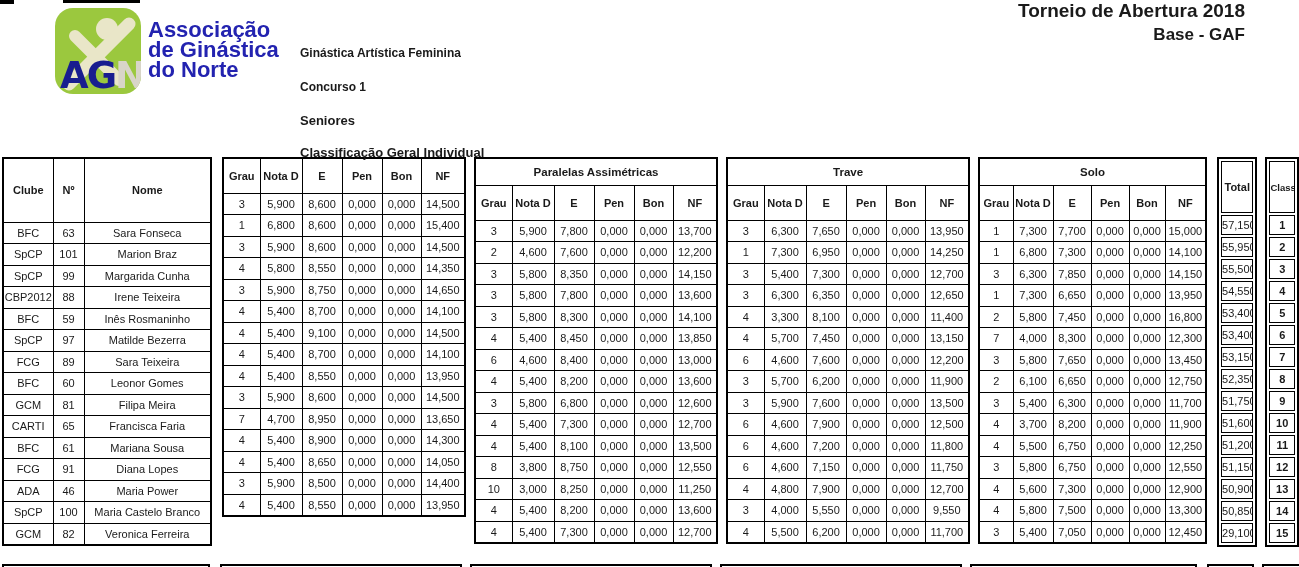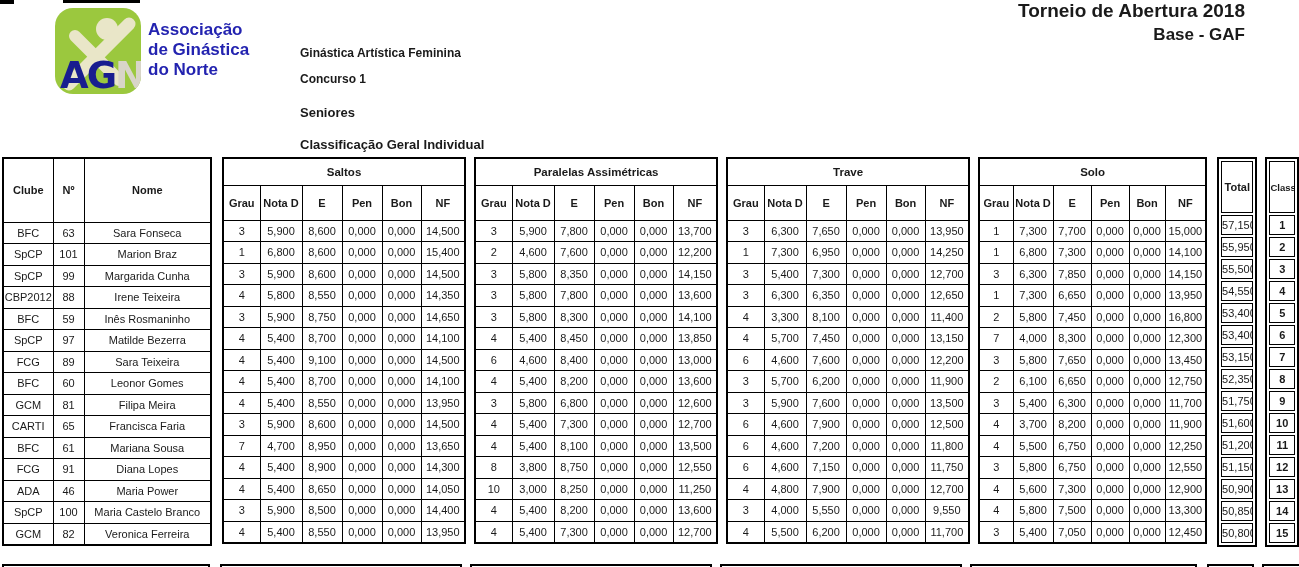--- a/index.html
+++ b/index.html
@@ -13,25 +13,25 @@
   .artifact-a { left:0; top:0; width:14px; height:4px; }
   .artifact-b { left:63px; top:0; width:77px; height:3px; }
 
   .logo-box { position:absolute; left:55px; top:8px; width:86px; height:86px;
     background:#9bc83e; border-radius:18px; overflow:hidden; }
   .logo-box svg { position:absolute; left:0; top:0; }
   .agn { position:absolute; left:5px; bottom:0px; font-size:37px; font-weight:bold;
     letter-spacing:-2px; color:#181d8f; font-family:"DejaVu Sans",sans-serif; line-height:1; }
   .agn .n { color:#d8d5c8; }
   .org { position:absolute; left:148px; top:20px; color:#2323b0; font-weight:bold;
-    font-size:17px; line-height:20px; }
+    font-size:22px; line-height:20px; }
 
   .center-block { position:absolute; left:300px; width:700px; top:46px; text-align:left; }
   .c1 { font-size:12px; font-weight:bold; }
-  .c2 { font-size:12px; font-weight:bold; margin-top:12px; }
+  .c2 { font-size:12px; font-weight:bold; margin-top:20px; }
   .c3 { font-size:13px; font-weight:bold; margin-top:19px; }
   .c4 { font-size:13px; font-weight:bold; margin-top:17px; }
 
   .right-block { position:absolute; right:54px; top:0; text-align:right; }
   .r1 { font-size:19px; font-weight:bold; }
   .r2 { font-size:17px; font-weight:bold; margin-top:3px; }
 
   
   .tables { display:flex; align-items:flex-start; margin-left:2px; }
   table { border-collapse:collapse; table-layout:fixed; }
@@ -195,23 +195,20 @@
       <colgroup>
           <col style="width:37px">
           <col style="width:42px">
           <col style="width:40px">
           <col style="width:40px">
           <col style="width:39px">
           <col style="width:44px">
         </colgroup>
       <thead>
         <tr>
-            <th class="group-th" colspan="6">Saltos</th>
-          </tr>
-        <tr>
           <th class="sub-th">Grau</th>
           <th class="sub-th">Nota D</th>
           <th class="sub-th">E</th>
           <th class="sub-th">Pen</th>
           <th class="sub-th">Bon</th>
           <th class="sub-th">NF</th>
         </tr>
       </thead>
       <tbody id="tb-saltos">
           <tr>
@@ -818,21 +815,21 @@
           <tr>
             <td>51,150</td>
           </tr>
           <tr>
             <td>50,900</td>
           </tr>
           <tr>
             <td>50,850</td>
           </tr>
           <tr>
-            <td>50,800</td>
+            <td>29,100</td>
           </tr>
         </tbody>
     </table>
 
     <table class="blk blk-sep blk-classif">
       <thead>
         <tr>
             <th class="idhead">Classif</th>
           </tr>
       </thead>

